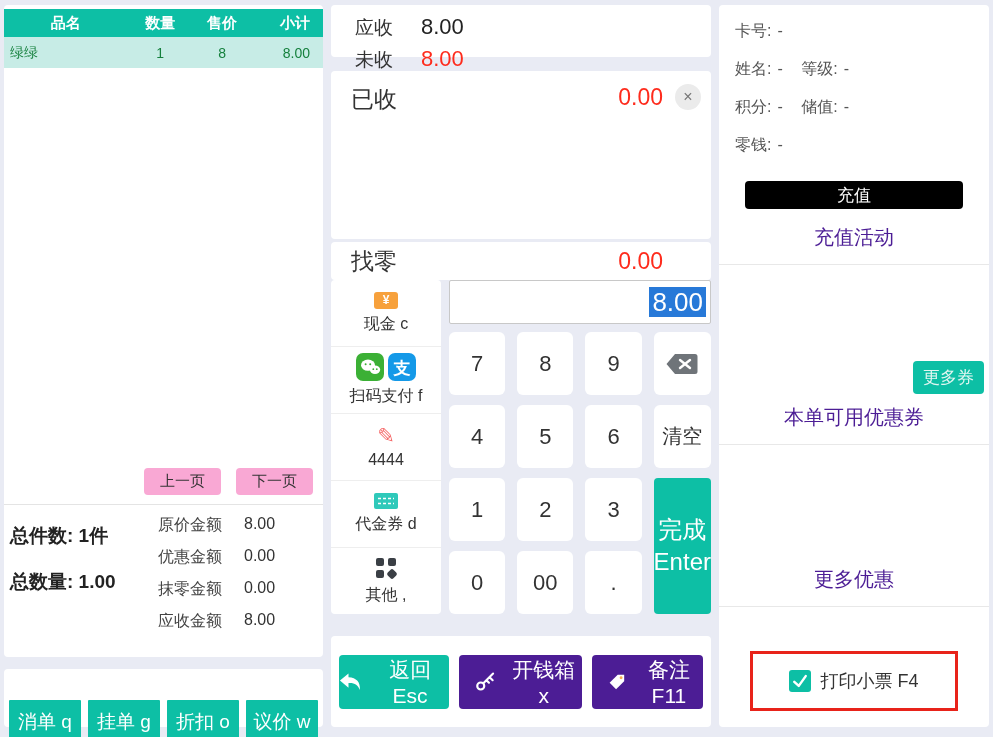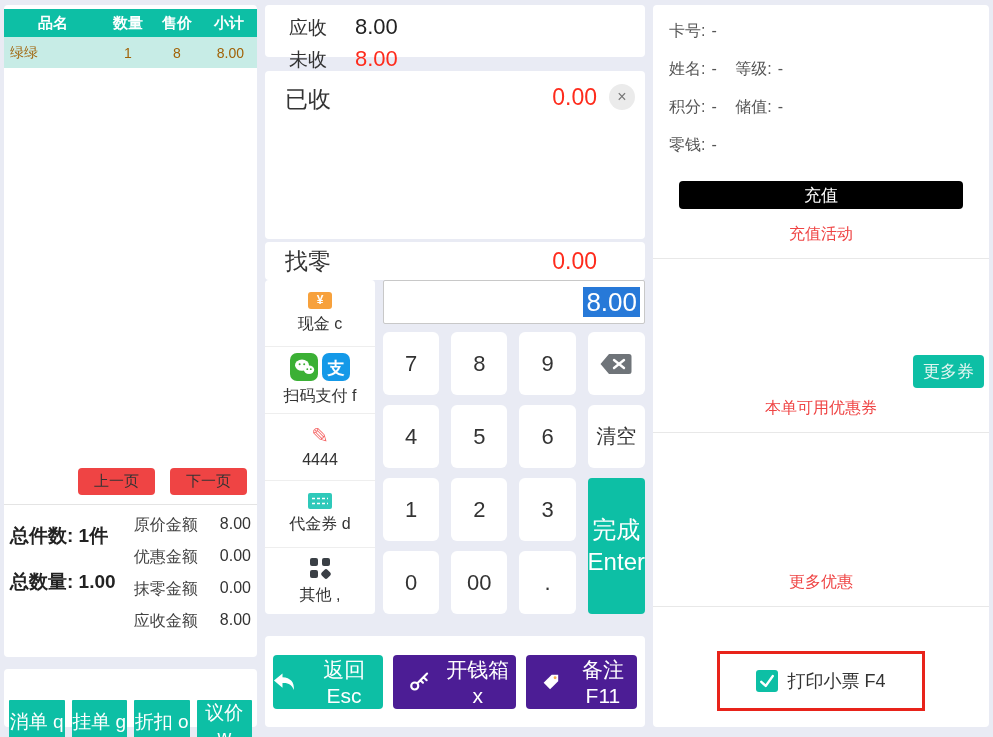--- a/index.html
+++ b/index.html
@@ -7,33 +7,33 @@
   body {
     background: #e9ebf4;
     font-family: "Liberation Sans", "DejaVu Sans", sans-serif;
     color: #333;
     overflow: hidden;
   }
   .app { display: flex; gap: 8px; padding: 5px 4px; height: 732px; }
   .card { background: #fff; border-radius: 4px; }
 
   
-  .col-left { width: 253px; display: flex; flex-direction: column; gap: 12px; }
+  .col-left { width: 319px; display: flex; flex-direction: column; gap: 12px; }
   .left-main { flex: 1; display: flex; flex-direction: column; overflow: hidden; }
   .tbl-header, .tbl-row { display: grid; grid-template-columns: 1.9fr 1fr 0.9fr 1.1fr; align-items: center; }
   .tbl-header { background: #0dbfa5; color: #fff; font-weight: bold; font-size: 15px; height: 28px; margin-top: 4px; }
   .tbl-header .c { text-align: center; }
   .tbl-header .c:last-child { text-align: right; padding-right: 13px; }
-  .tbl-row { background: #c7ece6; height: 31px; font-size: 14px; color: #a16207; }
+  .tbl-row { background: #c7ece6; height: 31px; font-size: 14px; color: #15803d; }
   .tbl-row .c { text-align: center; }
   .tbl-row .c:first-child { text-align: left; padding-left: 6px; }
   .tbl-row .c:last-child { text-align: right; padding-right: 13px; }
   .left-spacer { flex: 1; }
   .pagination { display: flex; justify-content: flex-end; gap: 15px; padding: 0 10px 9px 0; }
-  .page-btn { background: #ef4444; border: none; border-radius: 4px; font-size: 15px; color: #333; padding: 4px 16px; font-family: inherit; }
+  .page-btn { background: #f9a8d4; border: none; border-radius: 4px; font-size: 15px; color: #333; padding: 4px 16px; font-family: inherit; }
   .hr { border-top: 1px solid #e4e4e4; }
   .summary { display: flex; padding: 10px 6px 14px 6px; }
   .sum-left { width: 148px; font-size: 19px; font-weight: bold; color: #222; }
   .sum-left .line { margin-top: 8px; margin-bottom: 20px; }
   .sum-right { flex: 1; font-size: 16px; }
   .sum-row { display: flex; margin-bottom: 11px; }
   .sum-row .lbl { width: 86px; color: #444; }
   .sum-row .val { color: #333; }
   .left-actions { height: 58px; display: flex; align-items: center; gap: 7px; padding: 0 5px; }
   .act-btn { flex: 1; height: 44px; background: #0dbfa5; color: #fff; border: none; border-radius: 1px; font-size: 19px; font-family: inherit; margin-top: 48px; }
@@ -80,21 +80,21 @@
 
   
   .col-right { flex: 1; display: flex; flex-direction: column; overflow: hidden; }
   .member-title { text-align: center; font-size: 20px; color: #333; padding: 13px 0 11px; border-bottom: 1px solid #ebebeb; }
   .member-fields { padding: 16px 0 0 16px; }
   .field-row { margin-bottom: 17px; font-size: 16px; color: #555; }
   .field-row .pair + .pair { margin-left: 14px; }
   .field-row .fv { margin-left: 6px; }
   .recharge-btn { display: block; margin: 8px 26px 0; width: calc(100% - 52px); height: 28px; background: #000000;
                   color: #fff; border: none; border-radius: 4px; font-size: 17px; font-family: inherit; }
-  .center-label { text-align: center; font-size: 16px; color: #ef4444; margin-top: 15px; }
+  .center-label { text-align: center; font-size: 20px; color: #4c1d95; margin-top: 15px; }
   .sect-hr { border-top: 1px solid #e8e8e8; margin-top: 13px; }
   .spacer-96 { height: 96px; }
   .more-coupons-btn { align-self: flex-end; margin-right: 5px; background: #0dbfa5; color: #e2f6f1;
                       border: none; border-radius: 4px; font-size: 17px; padding: 5px 10px; font-family: inherit; }
   .flex-spacer { flex: 1; }
   .print-wrap { margin: 44px auto 16px; border: 3px solid #e8231a; padding: 15px 36px;
                 display: flex; align-items: center; gap: 9px; }
   .checkbox { width: 22px; height: 22px; background: #0dbfa5; border-radius: 3px;
               display: flex; align-items: center; justify-content: center; }
   .print-label { font-size: 18px; color: #333; }

